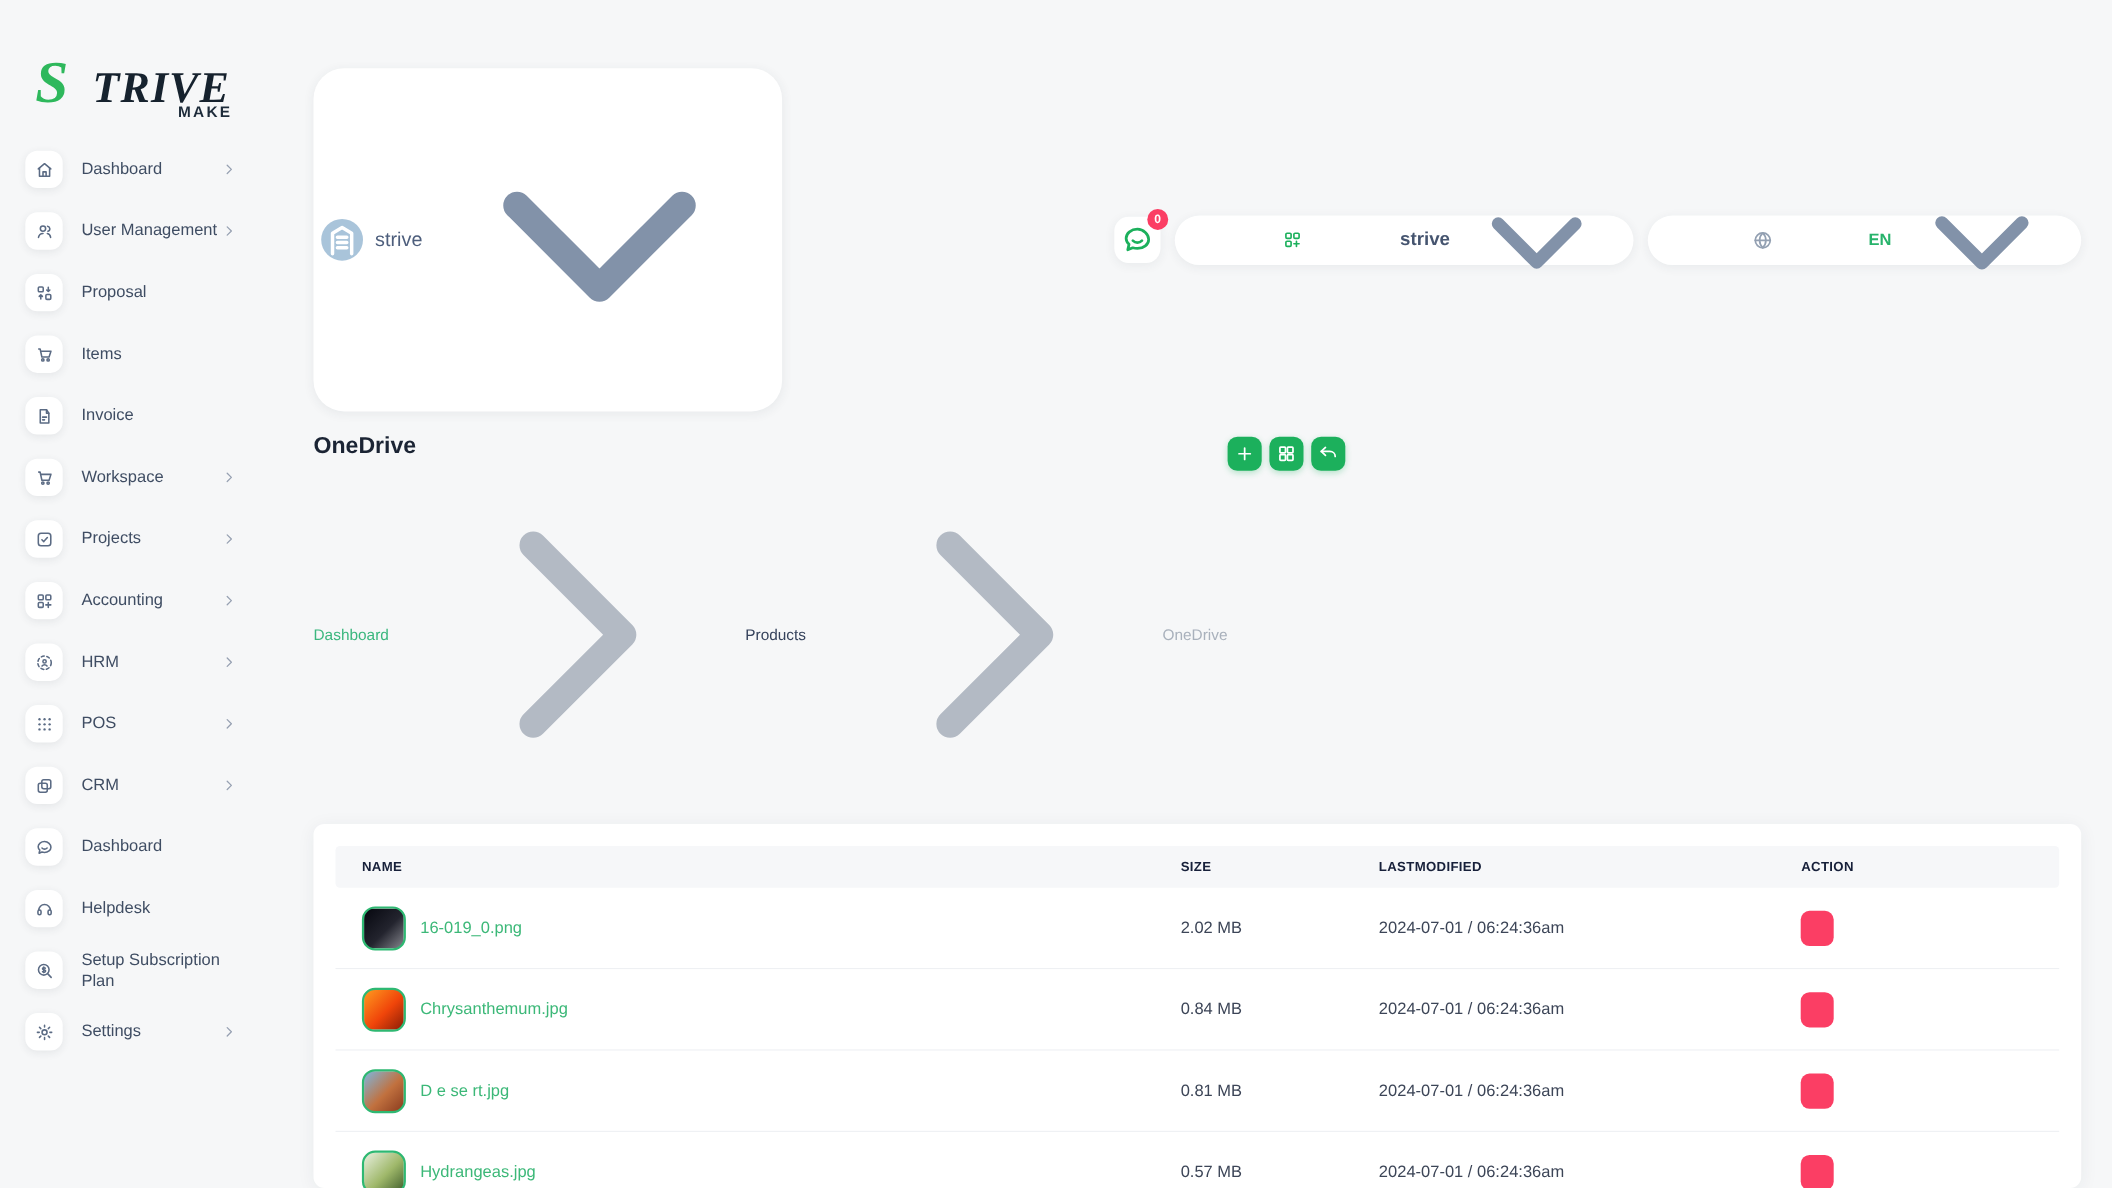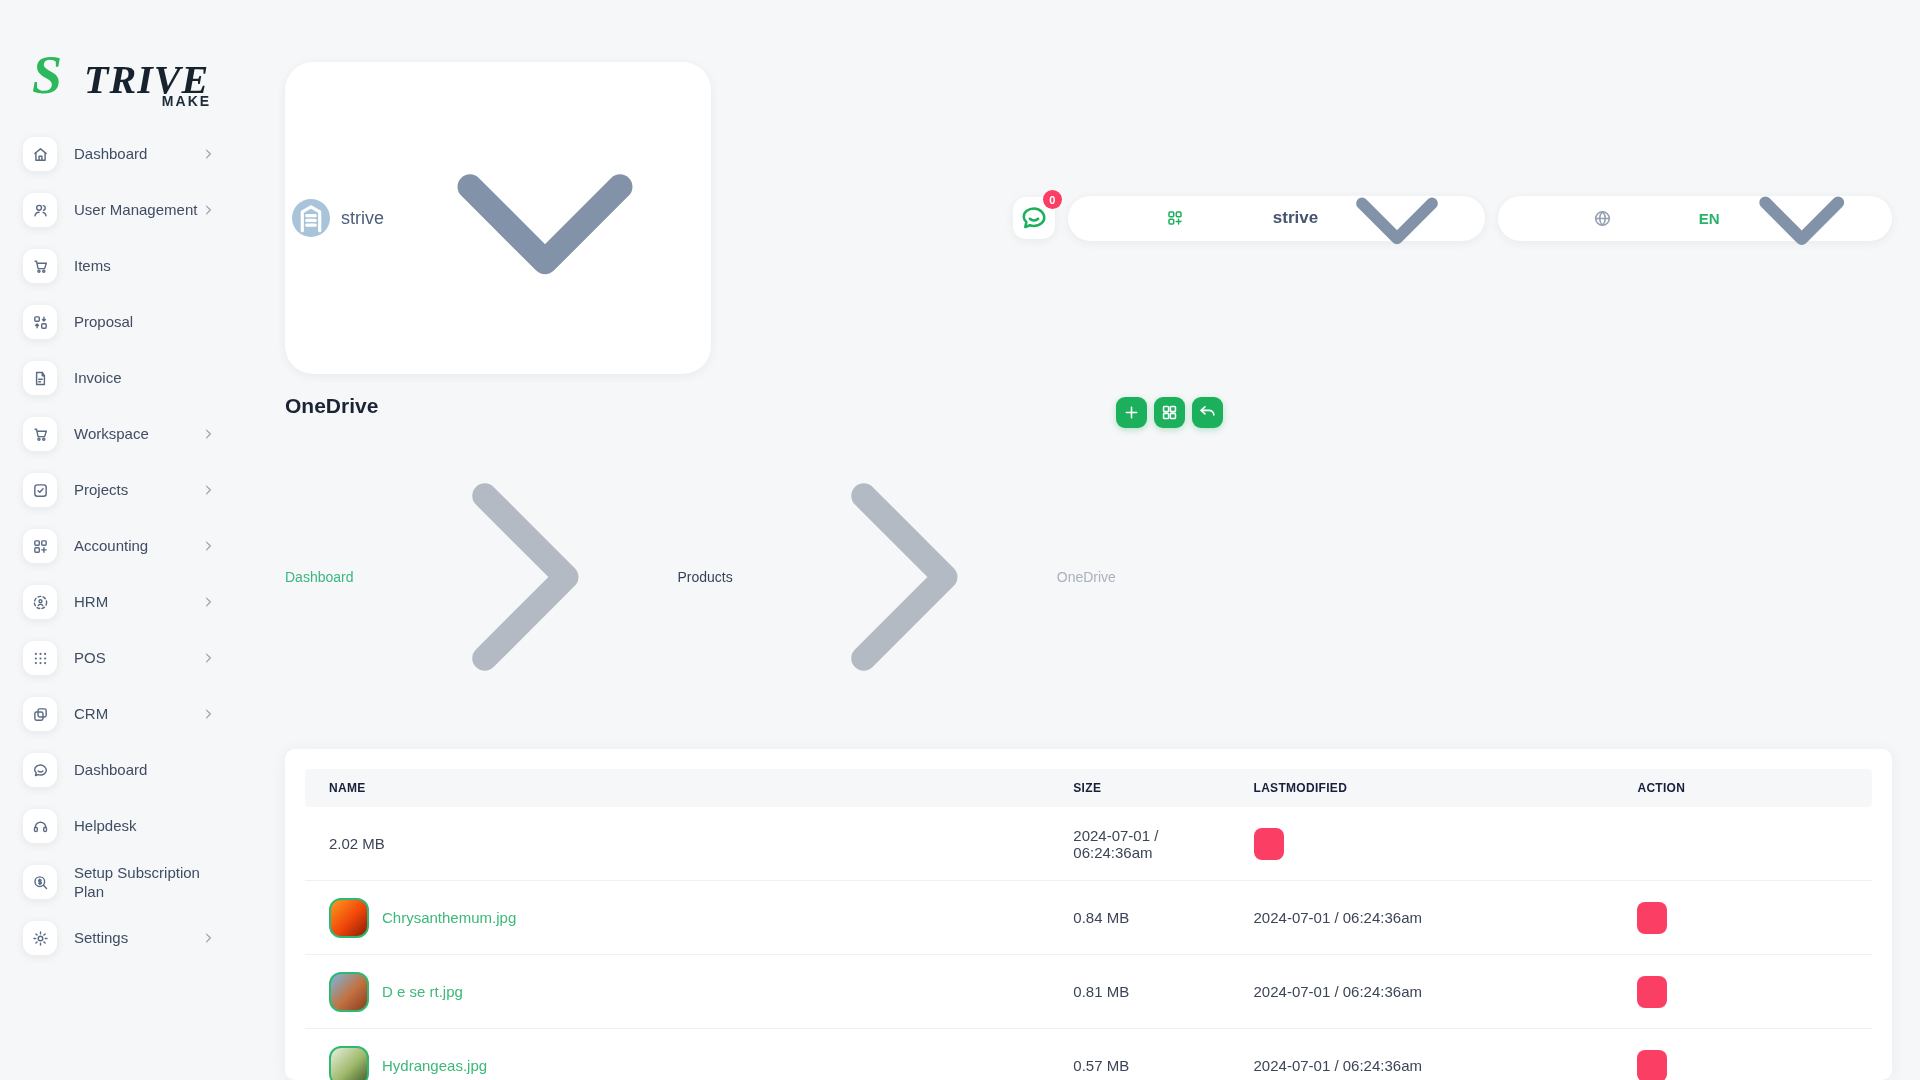--- a/index.html
+++ b/index.html
@@ -129,39 +129,39 @@
     <span class="nav-chevron">
             <svg viewBox="0 0 24 24" fill="none" stroke="currentColor" stroke-width="2" stroke-linecap="round" stroke-linejoin="round" style="width: 14px; height: 14px;">
               <path d="m9.5 5.5 6.5 6.5-6.5 6.5"></path>
             </svg>
           </span>
   </div>
 
   <div class="nav-item">
     <span class="nav-icon-box">
             <svg viewBox="0 0 24 24" fill="none" stroke="currentColor" stroke-width="2" stroke-linecap="round" stroke-linejoin="round" style="width: 17px; height: 17px;">
-              <path d="M4.5 4.5h1.8L8.6 15h9.2l2.4-7.6H7"></path>
-              <circle cx="9.8" cy="18.6" r="1.5"></circle>
-              <circle cx="16.6" cy="18.6" r="1.5"></circle>
-            </svg>
-          </span>
-    <span class="nav-label">Items</span>
-
-  </div>
-
-  <div class="nav-item">
-    <span class="nav-icon-box">
-            <svg viewBox="0 0 24 24" fill="none" stroke="currentColor" stroke-width="2" stroke-linecap="round" stroke-linejoin="round" style="width: 17px; height: 17px;">
               <rect x="4" y="4" width="6.3" height="6.3" rx="1.4"></rect>
               <rect x="13.7" y="13.7" width="6.3" height="6.3" rx="1.4"></rect>
               <path d="M16.8 4.5v5.4M14.8 7.9l2 2 2-2"></path>
               <path d="M7.2 19.5v-5.4M9.2 16.1l-2-2-2 2"></path>
             </svg>
           </span>
     <span class="nav-label">Proposal</span>
+
+  </div>
+
+  <div class="nav-item">
+    <span class="nav-icon-box">
+            <svg viewBox="0 0 24 24" fill="none" stroke="currentColor" stroke-width="2" stroke-linecap="round" stroke-linejoin="round" style="width: 17px; height: 17px;">
+              <path d="M4.5 4.5h1.8L8.6 15h9.2l2.4-7.6H7"></path>
+              <circle cx="9.8" cy="18.6" r="1.5"></circle>
+              <circle cx="16.6" cy="18.6" r="1.5"></circle>
+            </svg>
+          </span>
+    <span class="nav-label">Items</span>
 
   </div>
 
   <div class="nav-item">
     <span class="nav-icon-box">
             <svg viewBox="0 0 24 24" fill="none" stroke="currentColor" stroke-width="2" stroke-linecap="round" stroke-linejoin="round" style="width: 17px; height: 17px;">
               <path d="M14.5 3.5H6.5v17h11V8z"></path>
               <path d="M14.5 3.5V8h3"></path>
               <path d="M9.5 13h5M9.5 16.5h2.5"></path>
             </svg>
@@ -449,20 +449,24 @@
 
     <div class="card">
       <div class="thead">
         <div class="th">NAME</div>
         <div class="th">SIZE</div>
         <div class="th">LASTMODIFIED</div>
         <div class="th">ACTION</div>
       </div>
       <div id="rows">
   <div class="trow">
+    <div class="name-cell">
+      <span class="thumb" style="background: linear-gradient(135deg, rgb(6, 7, 15) 0%, rgb(35, 36, 46) 55%, rgb(133, 134, 141) 100%);"></span>
+      <a class="fname">16-019_0.png</a>
+    </div>
     <div class="size-cell">2.02 MB</div>
     <div class="date-cell">2024-07-01 / 06:24:36am</div>
     <div class="action-cell">
       <button class="del-btn">
                 <span></span>
               </button>
     </div>
   </div>
 
   <div class="trow">

